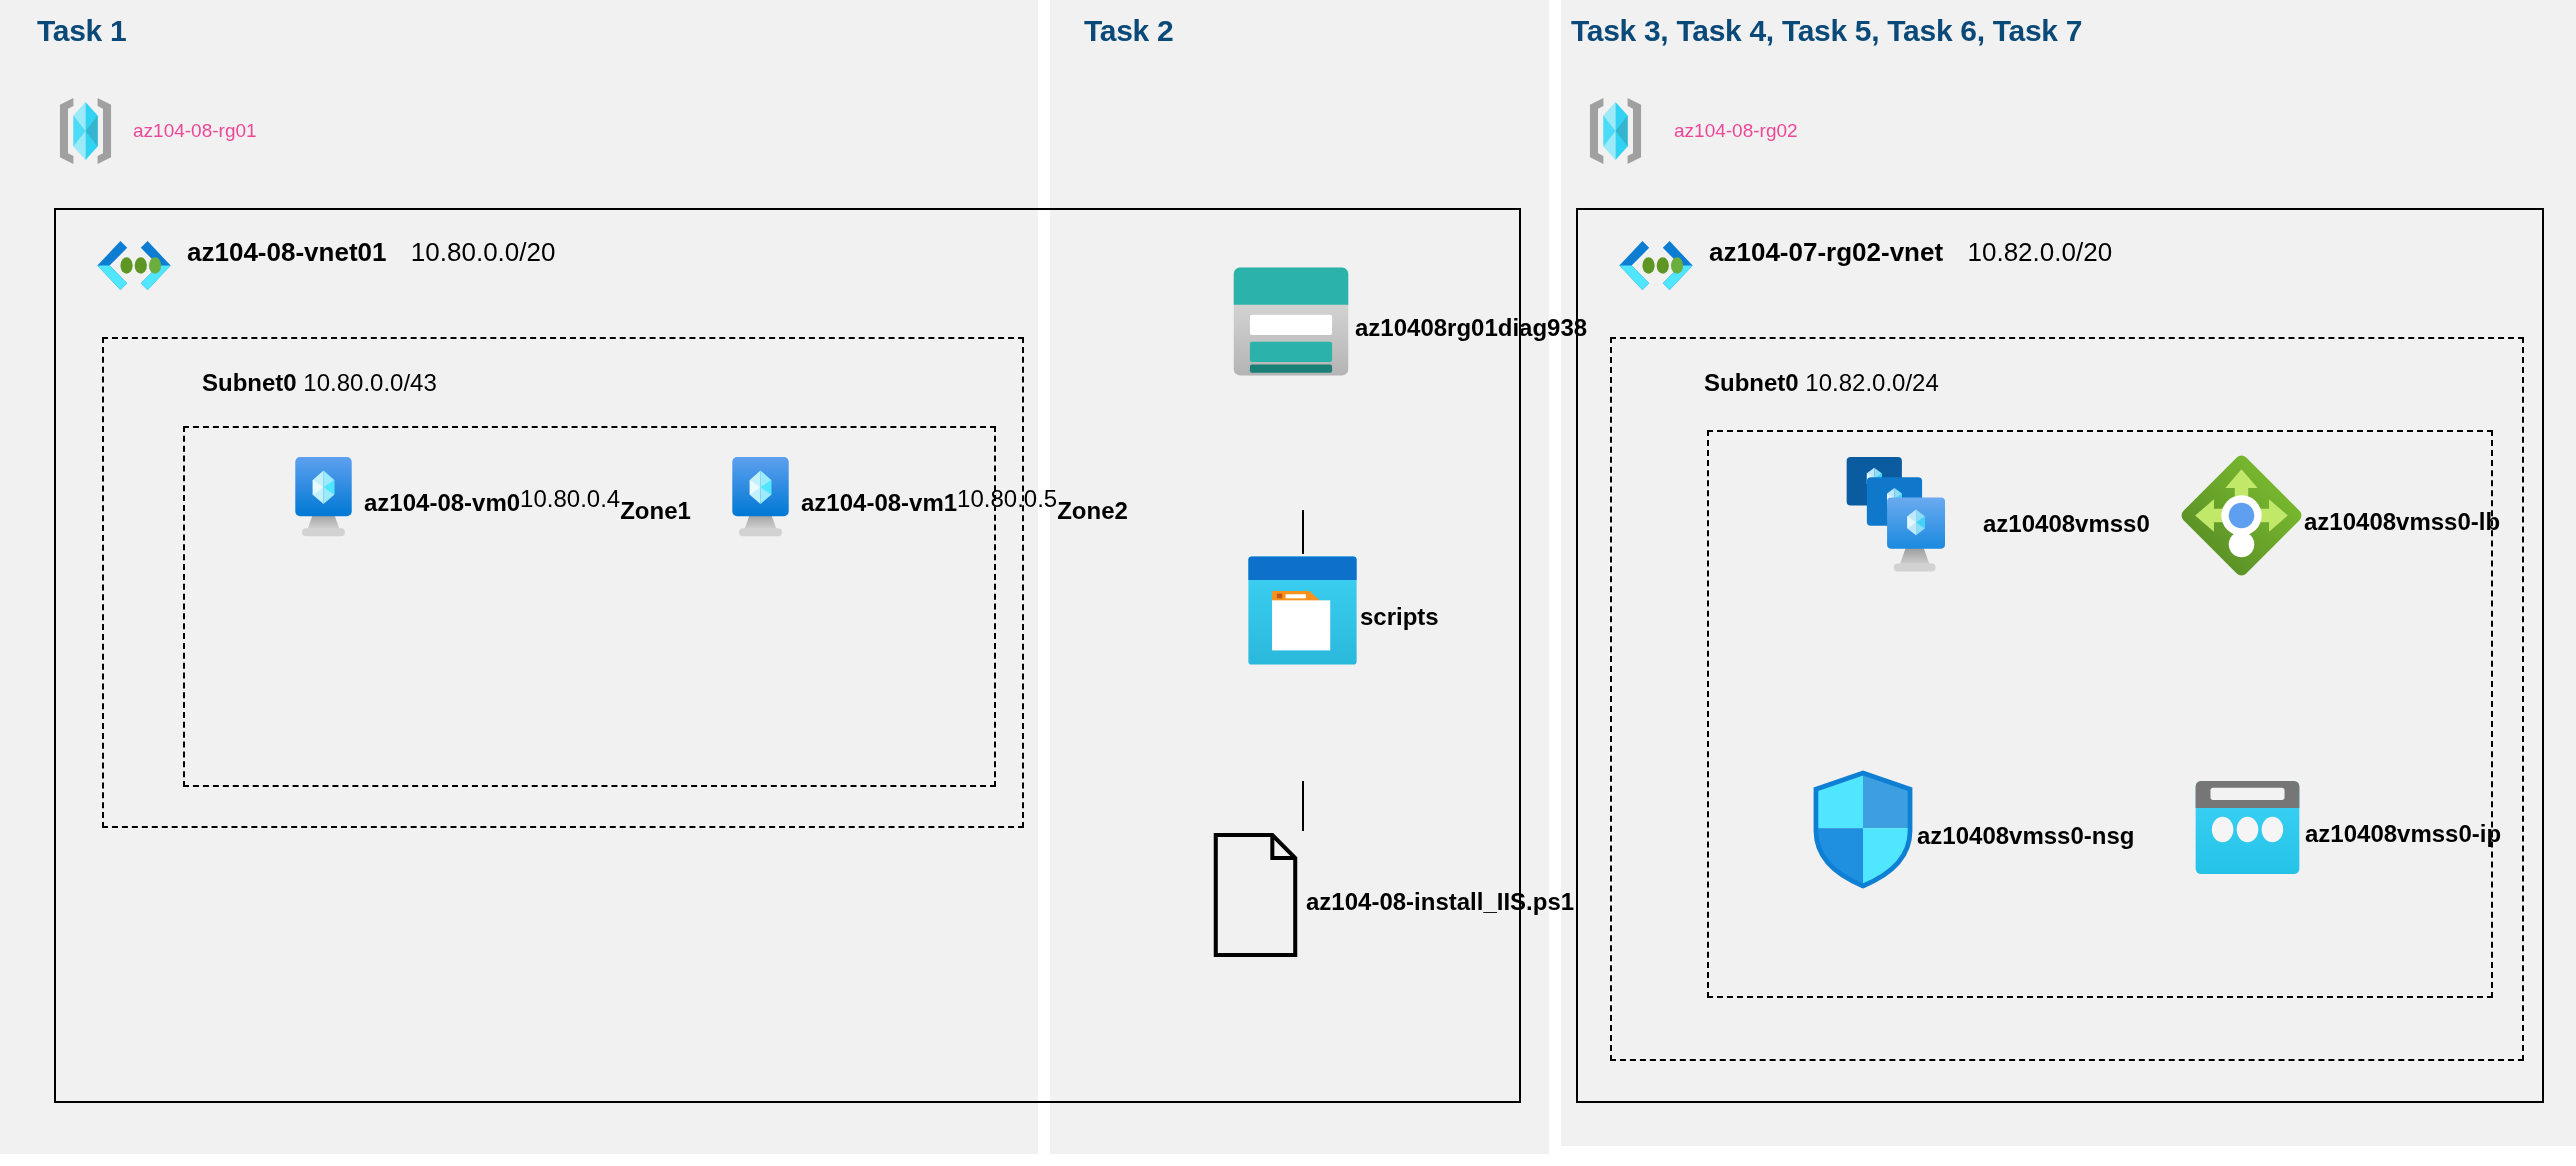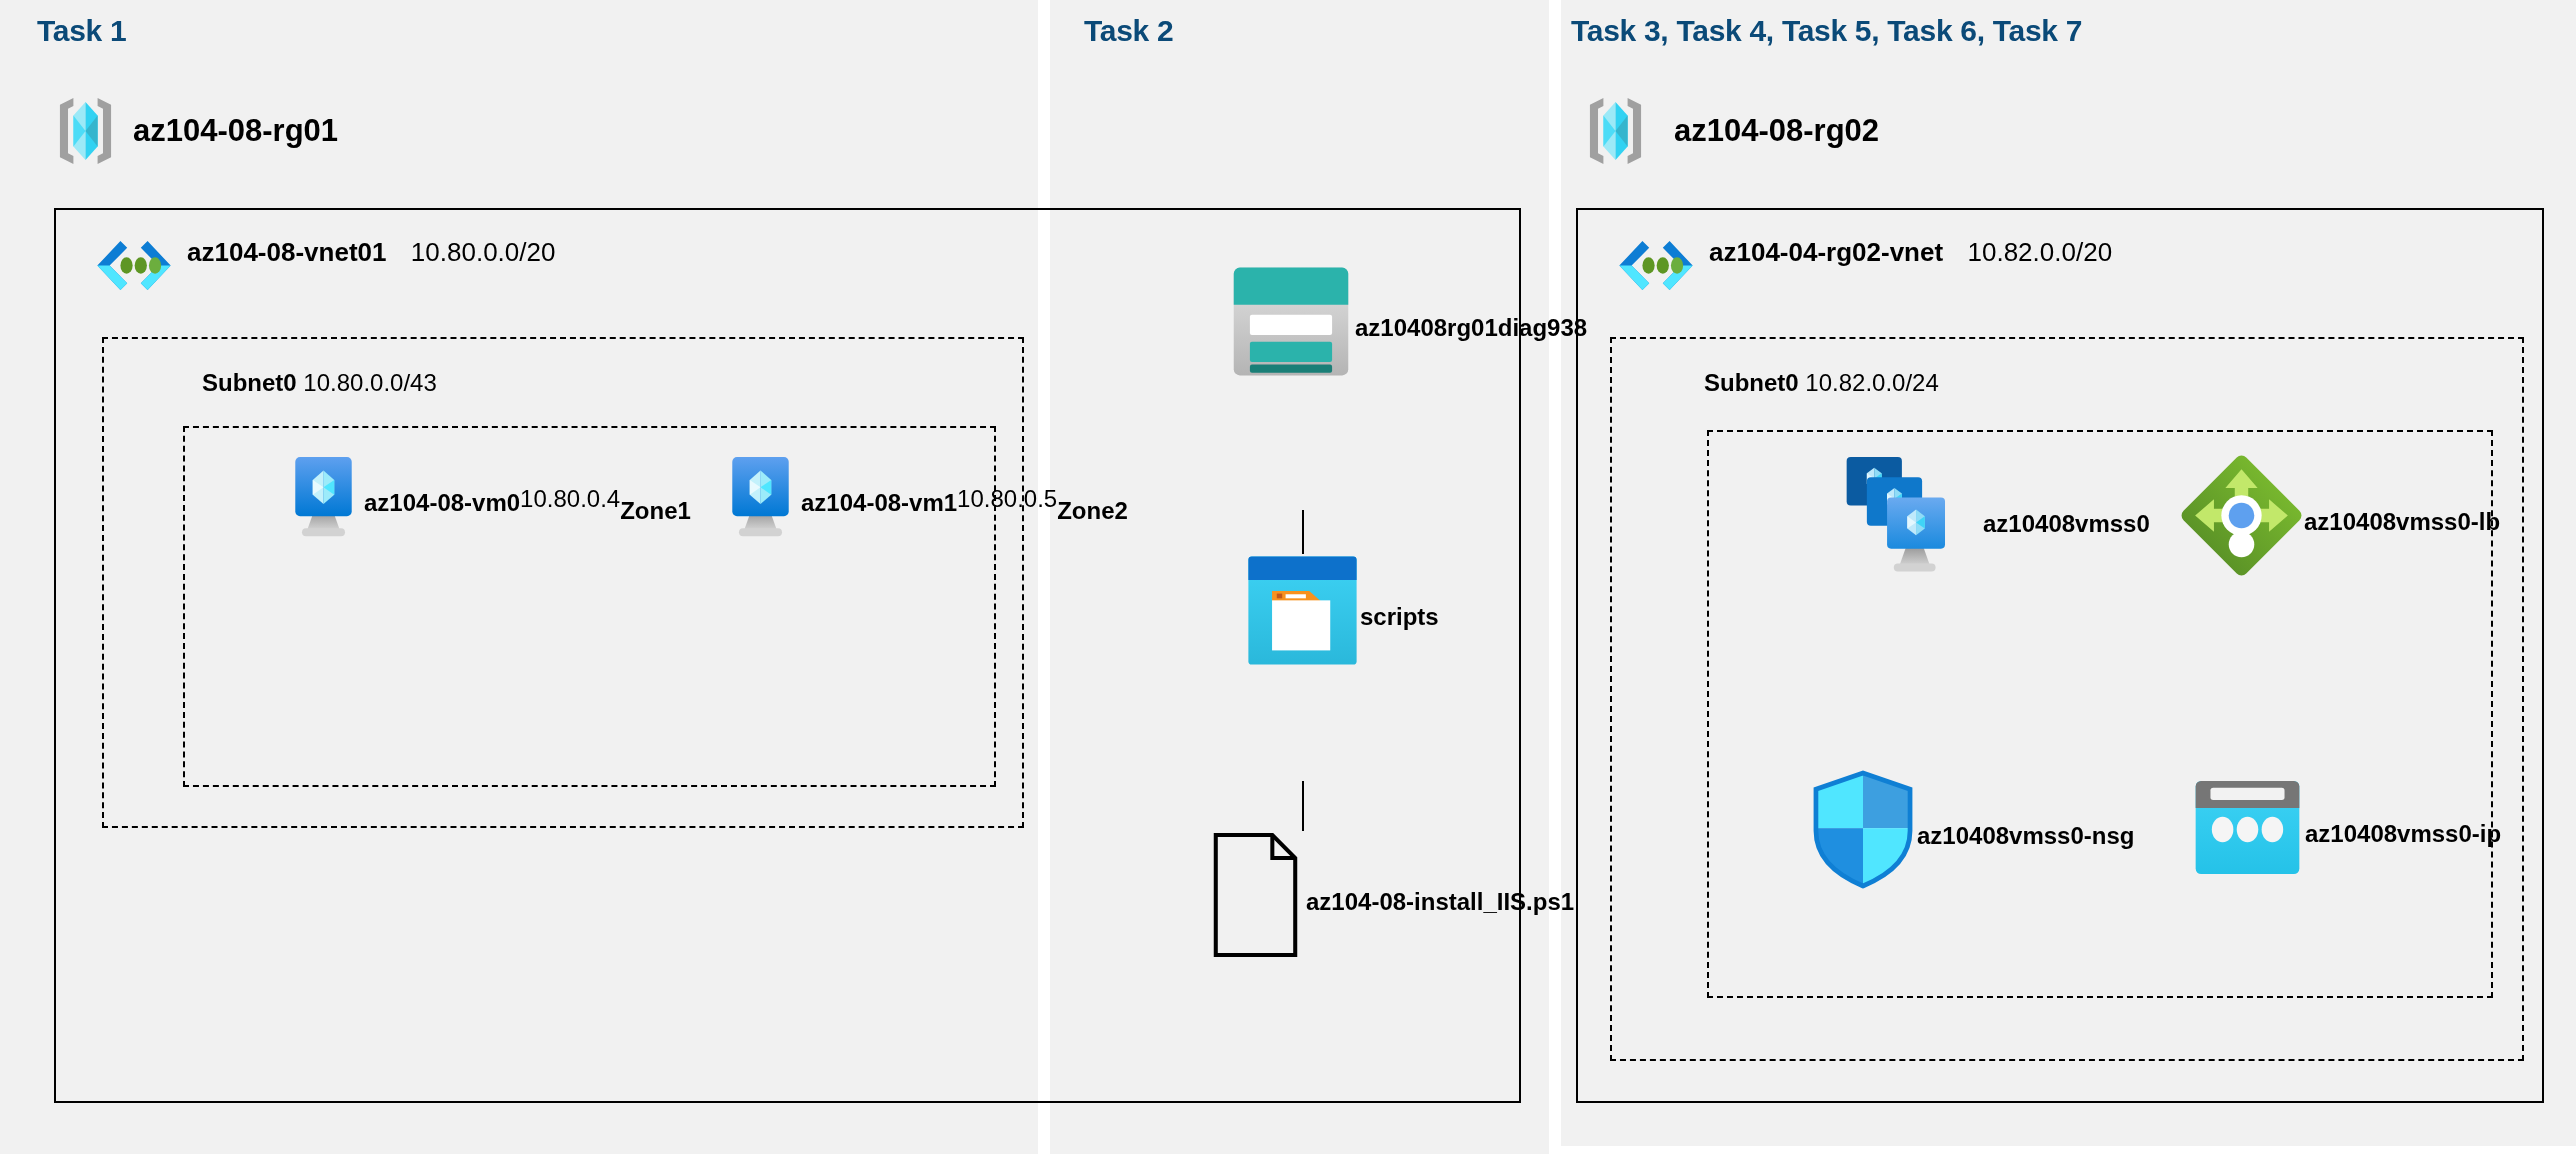--- a/index.html
+++ b/index.html
@@ -25,21 +25,21 @@
     white-space:nowrap;
   }
   #title-task1{left:37px;  top:13.5px;}
   #title-task2{left:1084px;top:13.5px;}
   #title-task3{left:1571px;top:13.5px;}
 
   
   .rg-row{position:absolute;display:flex;align-items:center;gap:15px;}
   #rg01-row{left:53px;  top:94px;}
   #rg02-row{left:1583px;top:94px;gap:26px;}
-  .rg-label{font-size:31px;font-weight:bold;color:#000000;white-space:nowrap;}
+  .rg-label{font-size:19px;font-weight:normal;color:#ec4899;white-space:nowrap;}
 
   
   .vnet-box{position:absolute;border:2.7px solid #000;background:transparent;}
   #vnet01-box{left:54px;   top:208px;  width:1463px; height:891px;}
   #vnet02-box{left:1576px; top:208px;  width:964px; height:891px;}
 
   .vnet-row{position:absolute;display:flex;gap:15px;}
   #vnet01-row{left:96px;  top:237px;}
   #vnet02-row{left:1618px; top:237px;}
   .vnet-name{font-size:26px;font-weight:bold;color:#000;white-space:nowrap;}
@@ -254,21 +254,21 @@
       <svg width="76" height="57" viewBox="0 0 112 84">
         <path d="M36 6 L46 16 L20 42 L46 68 L36 78 L2 42 Z" fill="#0d7dd4"></path>
         <path d="M20 42 L46 68 L36 78 L2 42 Z" fill="#50e6ff"></path>
         <path d="M76 6 L66 16 L92 42 L66 68 L76 78 L110 42 Z" fill="#0d7dd4"></path>
         <path d="M92 42 L66 68 L76 78 L110 42 Z" fill="#50e6ff"></path>
         <ellipse cx="45" cy="42" rx="9" ry="12" fill="#5e9624"></ellipse>
         <ellipse cx="66" cy="42" rx="9" ry="12" fill="#5e9624"></ellipse>
         <ellipse cx="87" cy="42" rx="9" ry="12" fill="#6cae3e"></ellipse>
       </svg>
     </span>
-    <span class="vnet-name">az104-04-rg02-vnet</span>
+    <span class="vnet-name">az104-07-rg02-vnet</span>
     <span class="vnet-cidr">10.82.0.0/20</span>
   </div>
 
   <div class="subnet-box" id="subnet02-box"></div>
   <div class="subnet-label" id="subnet02-label">
     <b>Subnet0</b>
     <span>10.82.0.0/24</span>
   </div>
 
   <div class="zone-box" id="zonebox02"></div>

